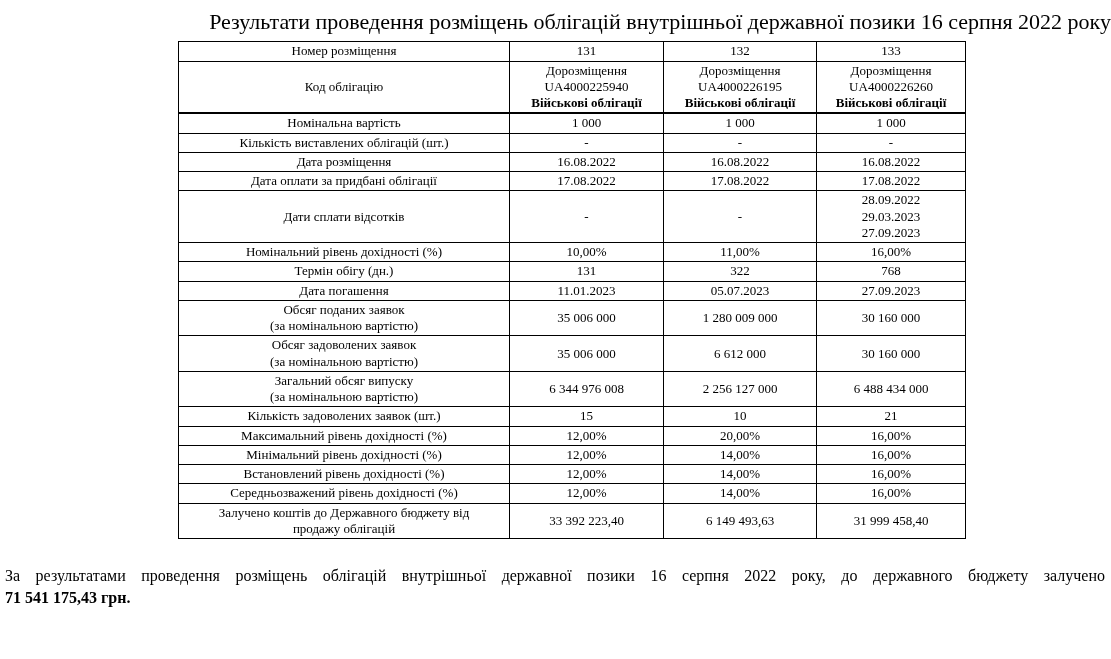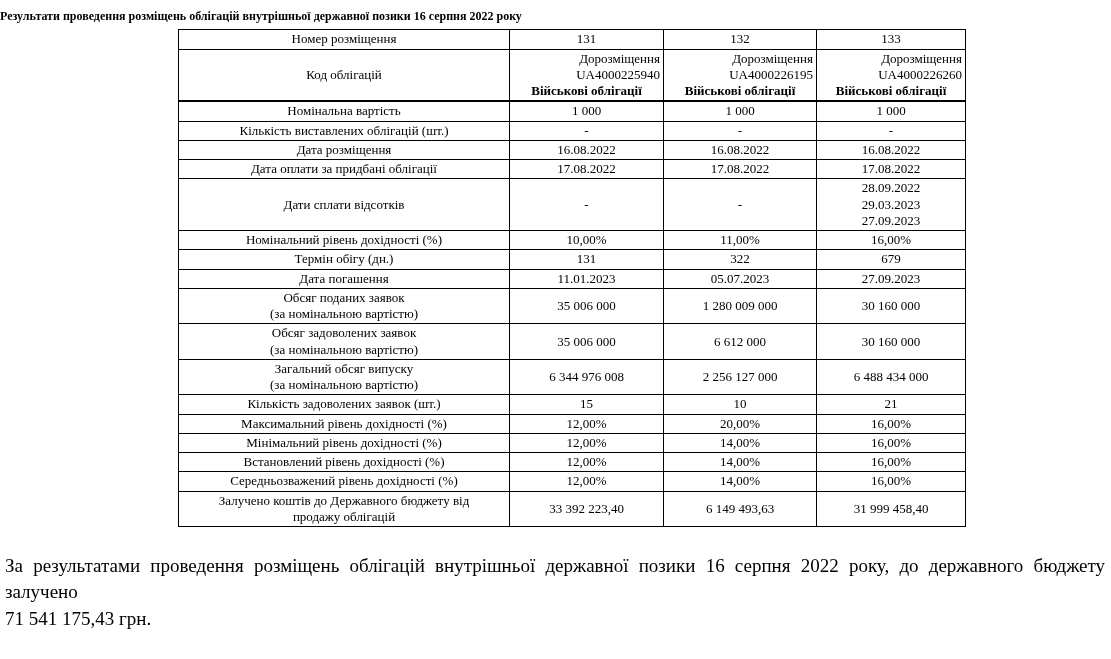--- a/index.html
+++ b/index.html
@@ -13,23 +13,23 @@
   .page {
     position: relative;
     width: 1111px;
     height: 659px;
     background: #ffffff;
     overflow: hidden;
   }
   .title {
     margin: 0;
     padding-top: 9px;
-    text-align: left;
-    font-size: 12px;
-    font-weight: bold;
+    text-align: right;
+    font-size: 22px;
+    font-weight: normal;
     line-height: 1.2;
   }
   table.bond-table {
     border-collapse: collapse;
     table-layout: fixed;
     width: 787px;
     margin: 6px 0 0 178px;
   }
   table.bond-table td {
     border: 1px solid #000000;
@@ -43,33 +43,32 @@
   }
   tr.thick-bottom td {
     border-bottom-width: 2px;
   }
   .bold-line {
     font-weight: bold;
     white-space: pre-line;
   }
   .cell-text {
     white-space: pre-line;
-    text-align: right;
   }
   .footer {
     margin: 26px 6px 0 5px;
-    font-size: 19px;
+    font-size: 16px;
     line-height: 1.38;
   }
   .footer-text {
     text-align: justify;
     text-align-last: justify;
   }
   .footer-amount {
-    font-weight: normal;
+    font-weight: bold;
     text-align: left;
   }
 </style>
 </head>
 <body>
 
 <div class="page">
 
   <h1 class="title">Результати проведення розміщень облігацій внутрішньої державної позики 16 серпня 2022 року</h1>
 
@@ -81,21 +80,21 @@
       <col style="width:149px">
     </colgroup>
     <tbody>
         <tr>
           <td>Номер розміщення</td>
           <td>131</td>
           <td>132</td>
           <td>133</td>
         </tr>
         <tr class="thick-bottom">
-          <td>Код облігацій</td>
+          <td>Код облігацію</td>
           <td><div class="cell-text">Дорозміщення
 UA4000225940</div><div class="bold-line">Військові облігації</div></td>
           <td><div class="cell-text">Дорозміщення
 UA4000226195</div><div class="bold-line">Військові облігації</div></td>
           <td><div class="cell-text">Дорозміщення
 UA4000226260</div><div class="bold-line">Військові облігації</div></td>
         </tr>
         <tr>
           <td>Номінальна вартість</td>
           <td>1 000</td>
@@ -131,21 +130,21 @@
         <tr>
           <td>Номінальний рівень дохідності (%)</td>
           <td>10,00%</td>
           <td>11,00%</td>
           <td>16,00%</td>
         </tr>
         <tr>
           <td>Термін обігу (дн.)</td>
           <td>131</td>
           <td>322</td>
-          <td>679</td>
+          <td>768</td>
         </tr>
         <tr>
           <td>Дата погашення</td>
           <td>11.01.2023</td>
           <td>05.07.2023</td>
           <td>27.09.2023</td>
         </tr>
         <tr>
           <td>Обсяг поданих заявок
 (за номінальною вартістю)</td>

